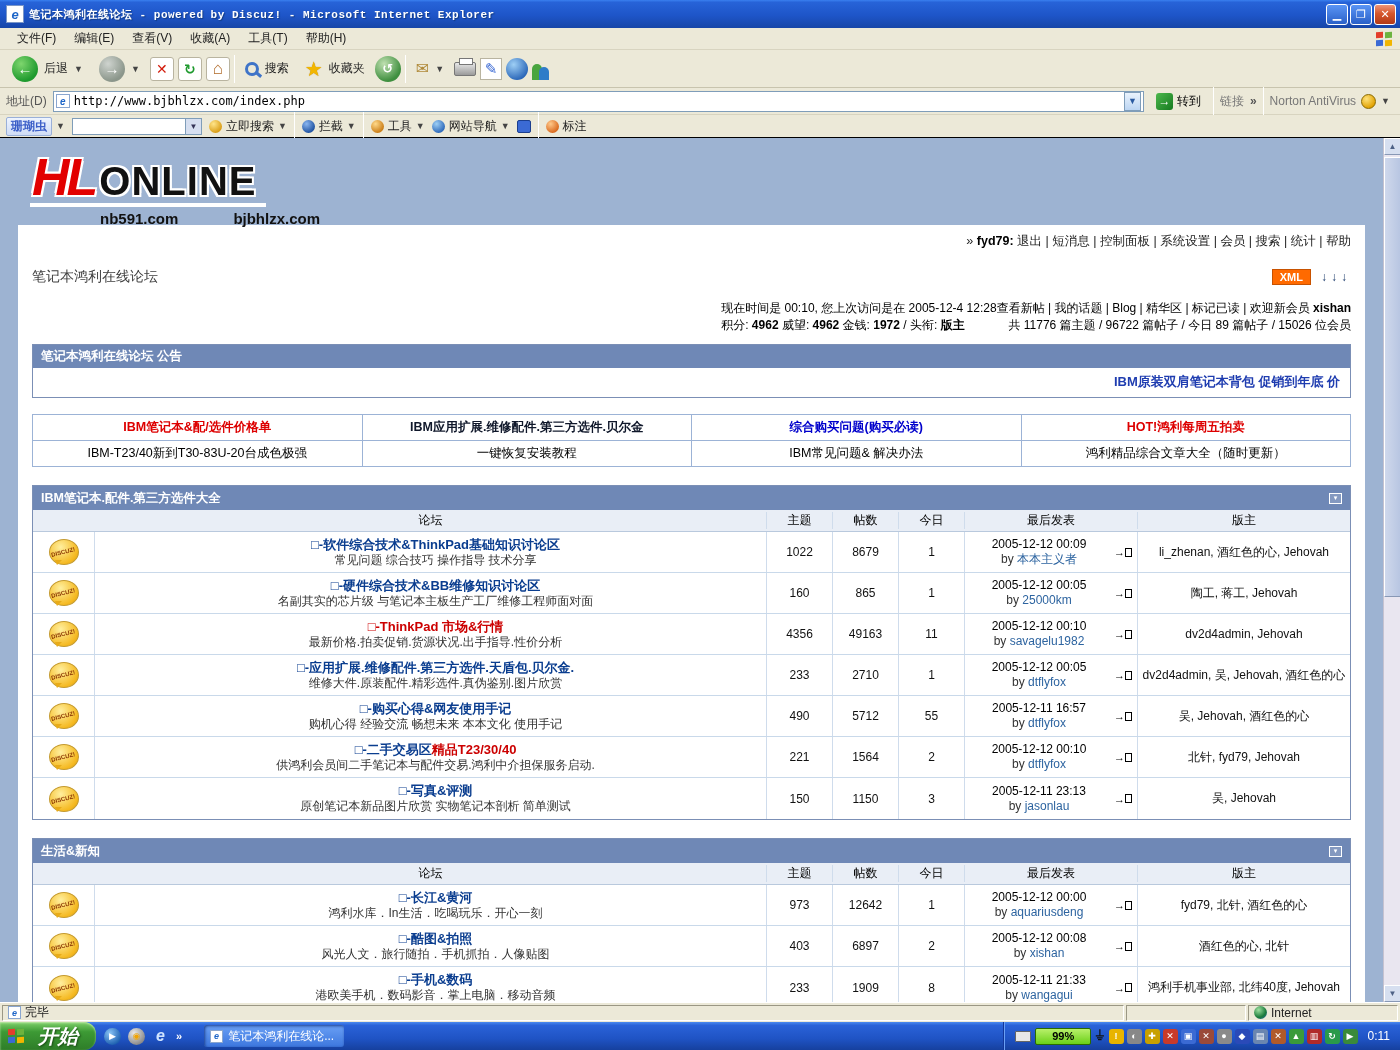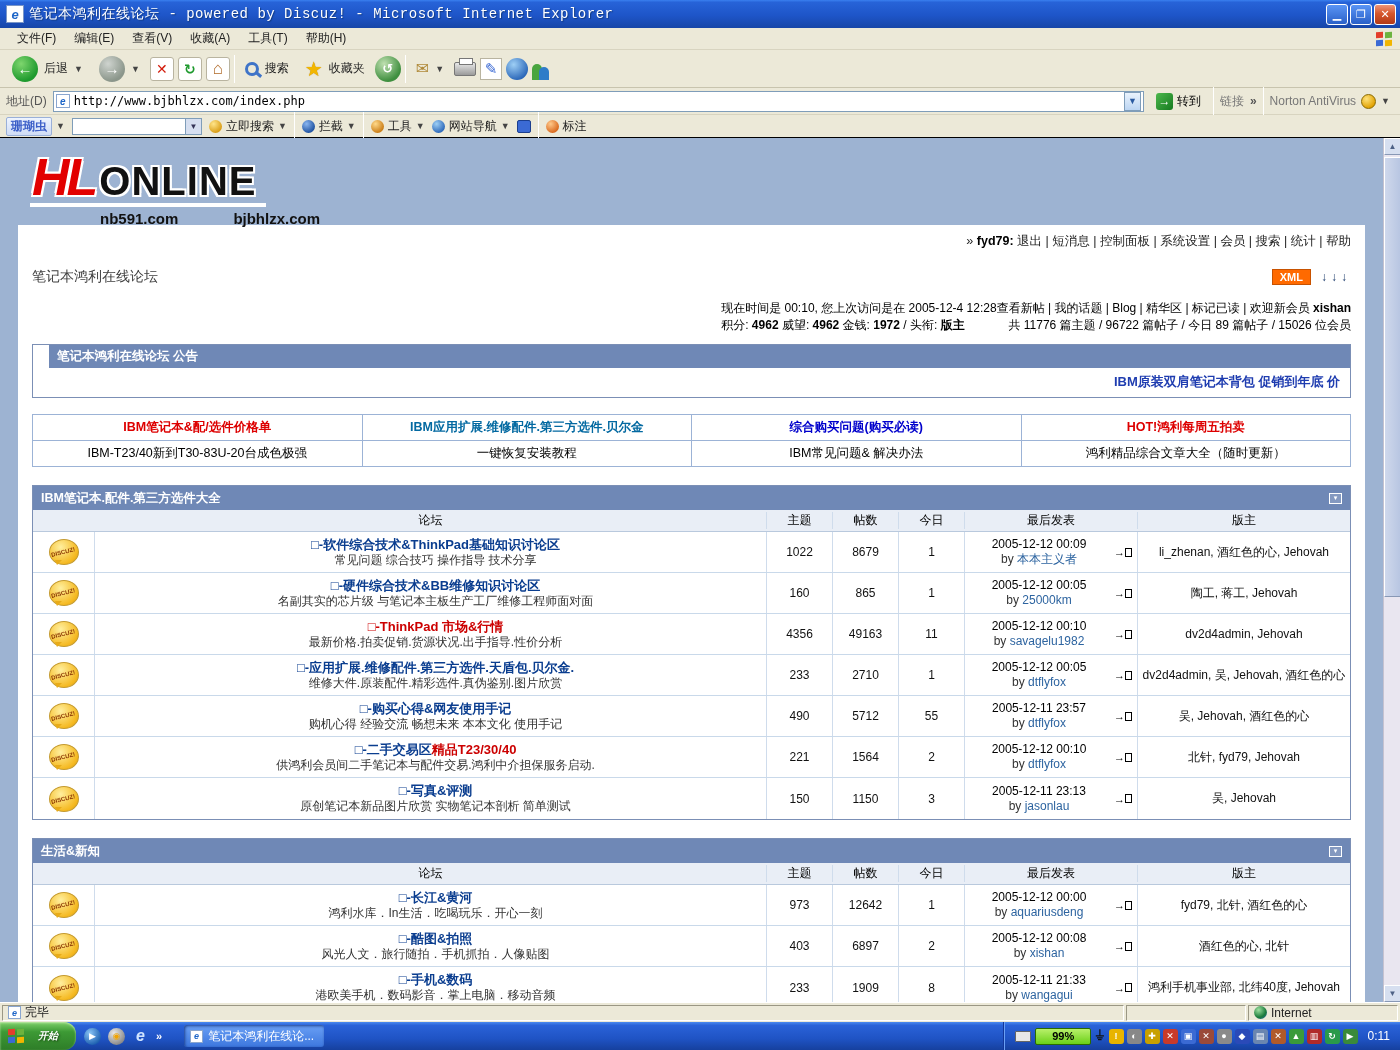--- a/index.html
+++ b/index.html
@@ -3,21 +3,21 @@
 <meta charset="utf-8">
 <style>
   * { margin:0; padding:0; box-sizing:border-box; }
   html,body { width:1400px; height:1050px; overflow:hidden; }
   body { font-family:"Liberation Sans","DejaVu Sans",sans-serif; cursor:default; }
   .screen { position:relative; width:1400px; height:1050px; background:#9db3d2; overflow:hidden; }
 
   
   .titlebar { height:28px; background:linear-gradient(180deg,#3a80f0 0%,#2763d8 8%,#1e55c8 55%,#1746a8 100%); display:flex; align-items:center; padding:0 4px 0 6px; }
   .titlebar .app-icon { width:18px; height:18px; background:#fff; border:1px solid #7a96c8; display:inline-flex; align-items:center; justify-content:center; color:#1e66c8; font-weight:bold; font-size:13px; font-style:italic; margin-right:5px; }
-  .titlebar .title-text { color:#fff; font-weight:normal; font-size:14px; font-family:"Liberation Mono","DejaVu Sans Mono",monospace; text-shadow:1px 1px 1px #123a80; white-space:nowrap; overflow:hidden; flex:1; letter-spacing:.5px; }
+  .titlebar .title-text { color:#fff; font-weight:bold; font-size:11px; font-family:"Liberation Mono","DejaVu Sans Mono",monospace; text-shadow:1px 1px 1px #123a80; white-space:nowrap; overflow:hidden; flex:1; letter-spacing:.5px; }
   .win-btns { display:flex; gap:2px; }
   .win-btn { width:22px; height:21px; border:1px solid #fff; border-radius:3px; color:#fff; font-size:11px; font-weight:bold; display:flex; align-items:center; justify-content:center; background:linear-gradient(180deg,#5a95f5,#2a60c8); }
   .win-btn.close { background:linear-gradient(180deg,#ee9579,#d6562c 45%,#b33a16); }
 
   
   .menubar { height:22px; background:#ece9d8; border-bottom:1px solid #d8d4c0; display:flex; align-items:center; padding-left:8px; font-size:12px; color:#222; }
   .menubar .menu-item { padding:2px 9px; }
   .menubar .spacer { flex:1; }
   .flag-icon { width:16px; height:14px; display:inline-block; position:relative; margin-right:8px; }
   .flag-icon i { position:absolute; width:7px; height:6px; }
@@ -99,21 +99,21 @@
   .xml-wrap { display:flex; align-items:center; gap:10px; }
   .xml-badge { background:#ff6a00; color:#fff; font-weight:bold; font-size:11px; padding:1px 7px; border:1px solid #c85200; }
   .xml-arrows { color:#1a3a6b; font-weight:bold; letter-spacing:4px; font-size:12px; }
 
   .stats-row { display:flex; justify-content:flex-end; margin-top:14px; line-height:17px; }
   .stats-left { color:#000; }
   .stats-right { text-align:right; color:#000; }
   .stats-right b { color:#000; }
   .score-val { font-weight:bold; }
 
-  .board-table { border:1px solid #7b8fb5; margin-top:10px;padding-left:16px; }
+  .board-table { border:1px solid #7b8fb5; margin-top:10px; }
   .board-header { background:#6f88b6; color:#fff; font-weight:bold; font-size:12.5px; padding:3px 8px; display:flex; justify-content:space-between; align-items:center; }
   .announce-body { background:#fff; padding:5px 10px 6px; text-align:right; color:#1f3db0; font-weight:bold; font-size:13px; }
 
   .promo-table { margin-top:16px; border-collapse:collapse; width:100%; }
   .promo-table td { border:1px solid #9cb3d6; width:25%; text-align:center; padding:4px 2px; font-size:12.5px; background:#fff; }
   .promo-table tr:first-child td { font-weight:bold; }
 
   .section { border:1px solid #7b8fb5; margin-top:18px; background:#fff; }
   .sec-header { background:#6f88b6; color:#fff; font-weight:bold; font-size:12.5px; padding:4px 8px; display:flex; justify-content:space-between; align-items:center; height:24px; }
   .collapse-box { width:13px; height:11px; border:1px solid #fff; display:inline-flex; align-items:center; justify-content:center; font-size:7px; color:#fff; background:rgba(255,255,255,.15); }
@@ -156,21 +156,21 @@
   .statusbar { height:20px; background:#ece9d8; border-top:1px solid #fff; display:flex; align-items:center; font-size:12px; color:#222; padding:0 2px; gap:2px; }
   .sb-panel { border:1px solid; border-color:#9a9784 #fff #fff #9a9784; height:16px; display:flex; align-items:center; padding:0 5px; gap:4px; }
   .sb-main { flex:1; }
   .sb-small { width:120px; }
   .sb-zone { width:150px; }
   .page-mini { width:13px; height:13px; background:#fff; border:1px solid #8aa6cf; color:#1e66c8; font-weight:bold; font-size:9px; font-style:italic; display:inline-flex; align-items:center; justify-content:center; }
   .globe-mini { width:13px; height:13px; border-radius:50%; background:radial-gradient(circle at 35% 30%,#9ee0a0,#1a7a3a 60%,#2a66b8); display:inline-block; }
 
   
   .taskbar { height:28px; background:linear-gradient(180deg,#4a8af0 0%,#2a62d8 12%,#1f53c4 60%,#16409e 100%); display:flex; align-items:center; position:relative; }
-  .start-btn { height:28px; padding:0 18px 0 8px; background:linear-gradient(180deg,#7fd06a 0%,#3d9a35 35%,#2e7d28 100%); border-radius:0 12px 12px 0; display:flex; align-items:center; gap:6px; color:#fff; font-weight:bold; font-style:italic; font-size:10px; text-shadow:1px 1px 2px #1a4a14; box-shadow:inset 0 1px 2px #bfe8a8; }
+  .start-btn { height:28px; padding:0 18px 0 8px; background:linear-gradient(180deg,#7fd06a 0%,#3d9a35 35%,#2e7d28 100%); border-radius:0 12px 12px 0; display:flex; align-items:center; gap:6px; color:#fff; font-weight:bold; font-style:italic; font-size:20px; text-shadow:1px 1px 2px #1a4a14; box-shadow:inset 0 1px 2px #bfe8a8; }
   .ql { display:flex; align-items:center; gap:7px; padding:0 8px; }
   .ql-ic { width:17px; height:17px; border-radius:50%; display:inline-flex; align-items:center; justify-content:center; color:#fff; font-size:9px; }
   .ql-media { background:radial-gradient(circle at 35% 30%,#8ac4f5,#1c5fb0 75%); }
   .ql-winamp { background:radial-gradient(circle at 35% 30%,#e8e8e8,#888 75%); color:#f2a400; font-weight:bold; }
   .ql-ie { background:transparent; color:#cfe4ff; font-size:16px; font-weight:bold; font-style:italic; }
   .ql-chev { color:#fff; font-weight:bold; font-size:11px; }
   .task-btn { height:22px; margin-left:14px; width:140px; background:linear-gradient(180deg,#6aa0f5,#3d77de); border-radius:3px; box-shadow:inset 1px 1px 3px #1c3f8e; display:flex; align-items:center; gap:5px; padding:0 6px; color:#fff; font-size:12px; white-space:nowrap; overflow:hidden; }
   .tray { margin-left:auto; height:28px; display:flex; align-items:center; gap:4px; padding:0 10px 0 10px; border-left:1px solid #6aa0f5; box-shadow:-1px 0 0 #12369a; }
   .kb-ic { width:16px; height:11px; background:#e8e8e8; border:1px solid #666; border-radius:1px; display:inline-block; }
   .battery { width:56px; height:17px; background:linear-gradient(#b8f06a,#6ad018); border:1px solid #2a6a00; border-radius:2px; color:#000; font-weight:bold; font-size:11px; display:flex; align-items:center; justify-content:center; }
@@ -351,21 +351,21 @@
         </div>
         <div class="announce-body">
           <span>IBM原装双肩笔记本背包 促销到年底 价</span>
         </div>
       </div>
 
       <table class="promo-table">
         <tbody id="promo-body">
             <tr>
               <td style="color: rgb(221, 0, 0); margin-top: 13px;">IBM笔记本&amp;配/选件价格单</td>
-              <td style="color: #0369a1;">IBM应用扩展.维修配件.第三方选件.贝尔金</td>
+              <td style="color: #0f172a;">IBM应用扩展.维修配件.第三方选件.贝尔金</td>
               <td style="color: rgb(0, 0, 204);">综合购买问题(购买必读)</td>
               <td style="color: rgb(221, 0, 0);">HOT!鸿利每周五拍卖</td>
             </tr>
             <tr>
               <td>IBM-T23/40新到T30-83U-20台成色极强</td>
               <td>一键恢复安装教程</td>
               <td>IBM常见问题&amp; 解决办法</td>
               <td>鸿利精品综合文章大全（随时更新）</td>
             </tr>
           </tbody>
@@ -485,21 +485,21 @@
                 </span>
               </span>
               <span class="c-forum cell forum-cell">
                 <span class="forum-link">□-购买心得&amp;网友使用手记</span>
                 <span class="forum-desc">购机心得 经验交流 畅想未来 本本文化 使用手记</span>
               </span>
               <span class="c-topics cell center">490</span>
               <span class="c-posts cell center">5712</span>
               <span class="c-today cell center">55</span>
               <span class="c-last cell last-cell">
-                <span class="lp-time">2005-12-11 23:57</span>
+                <span class="lp-time">2005-12-11 16:57</span>
                 <span class="lp-by">by <a>dtflyfox</a></span>
                 <span class="goto">
                   <i class="ar">→</i>
                   <i class="pg"></i>
                 </span>
               </span>
               <span class="c-mods cell center mods-cell">吴, Jehovah, 酒红色的心</span>
             </div>
             <div class="forum-row">
               <span class="c-icon icon-cell">

